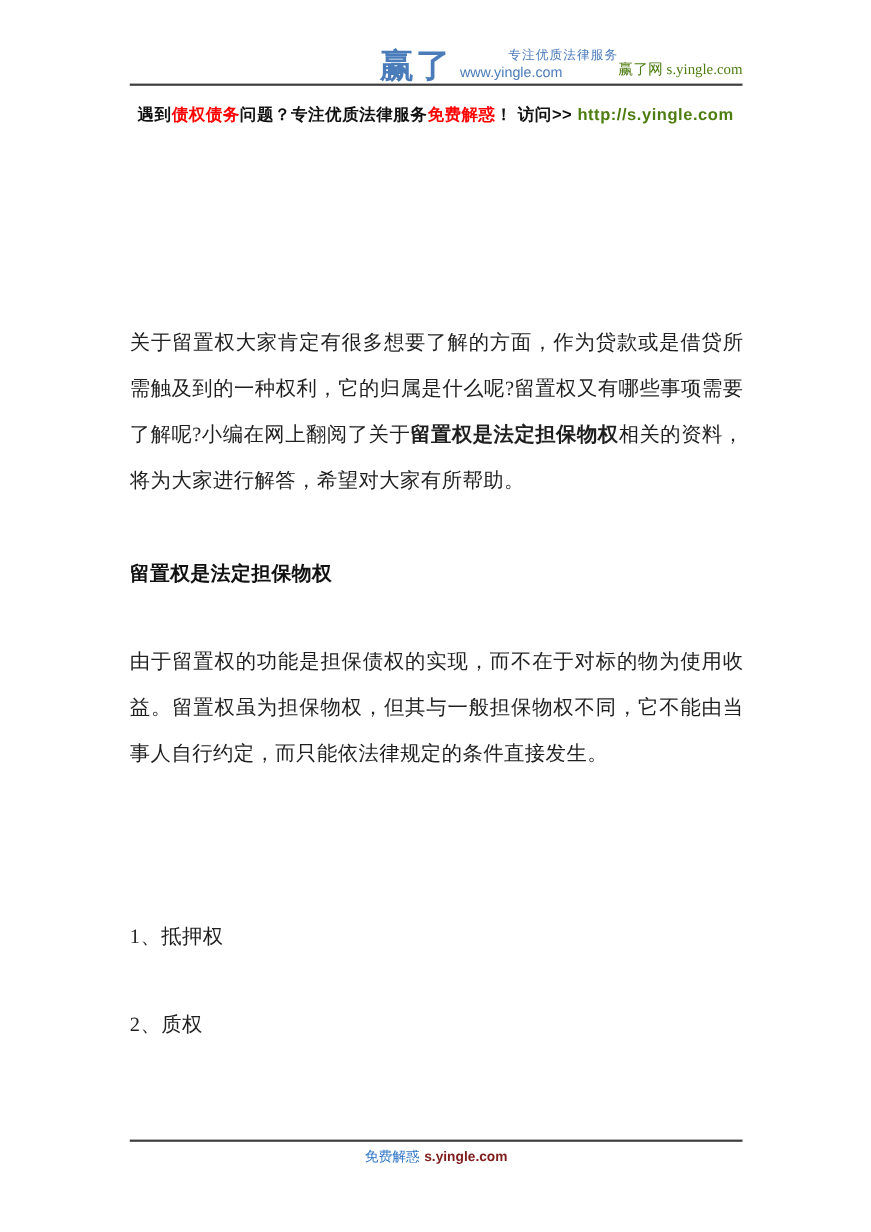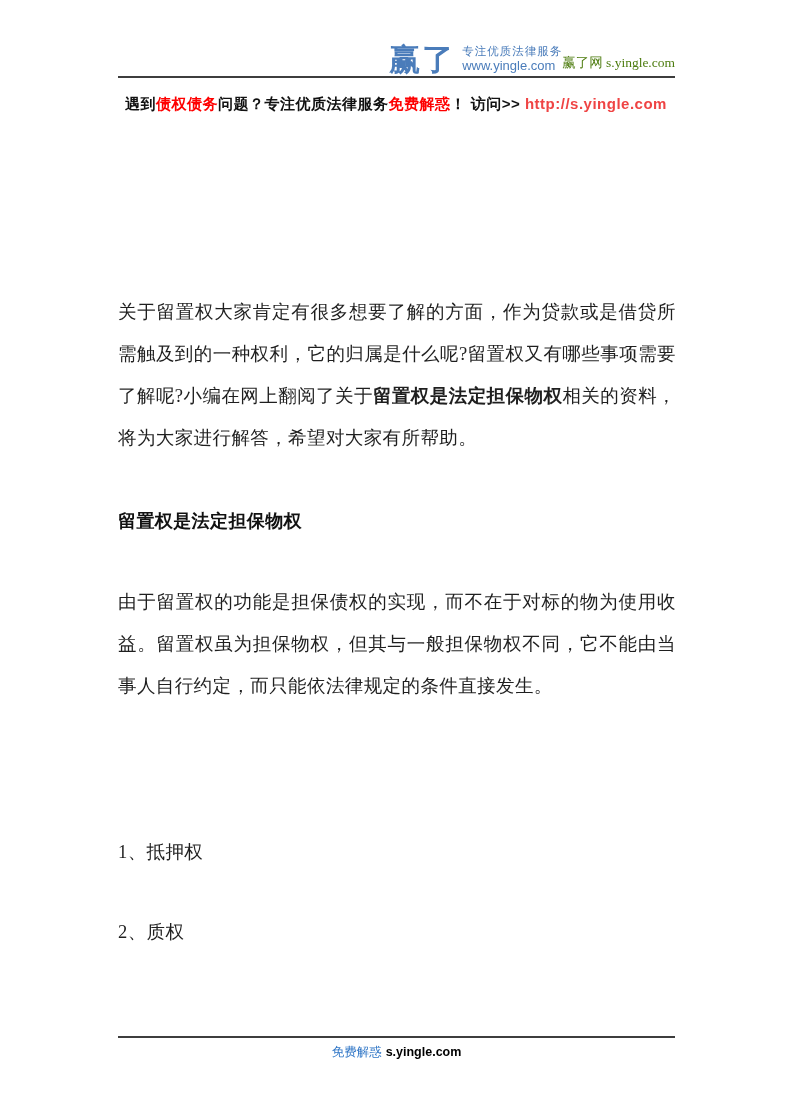--- a/index.html
+++ b/index.html
@@ -38,21 +38,21 @@
     font-weight: bold;
     line-height: 0.95;
     color: #4a7cba;
     letter-spacing: 2px;
   }
   .tagline {
     font-family: "Liberation Sans", "DejaVu Sans", sans-serif;
     color: #4a7cba;
     padding-bottom: 1px;
   }
-  .tagline .t1 { font-size: 11.5px; letter-spacing: 1px; line-height: 14px; }
+  .tagline .t1 { font-size: 11.5px; letter-spacing: 1px; line-height: 14px; margin-left: 44px; }
   .tagline .t2 { font-size: 13px; line-height: 15px; }
   .header-site {
     font-family: "Liberation Serif", "DejaVu Serif", serif;
     font-size: 13.5px;
     color: #4d7c0f;
     padding-bottom: 4px;
   }
 
   
   .banner {
@@ -62,21 +62,21 @@
     top: 95px;
     text-align: center;
     font-family: "Liberation Sans", "DejaVu Sans", sans-serif;
     font-size: 15px;
     font-weight: bold;
     color: #111111;
     letter-spacing: 0.5px;
     white-space: nowrap;
   }
   .banner .red { color: #fe0000; }
-  .banner .link { color: #ef4444; text-decoration: none; }
+  .banner .link { color: #4d7c0f; text-decoration: none; }
 
   
   .doc-title {
     position: absolute;
     left: 0;
     right: 0;
     top: 162px;
     text-align: center;
     font-family: "Liberation Serif", "DejaVu Serif", serif;
     font-size: 28px;
@@ -123,21 +123,21 @@
   }
   .footer-zh {
     font-family: "Liberation Serif", "DejaVu Serif", serif;
     font-size: 12.5px;
     color: #2e75c6;
   }
   .footer-url {
     font-family: "Liberation Sans", "DejaVu Sans", sans-serif;
     font-size: 12.5px;
     font-weight: bold;
-    color: #000000;
+    color: #7f1d1d;
     text-decoration: none;
   }
 </style>
 </head>
 <body>
 
 <div class="page">
 
   <div class="header">
     <div class="logo-wrap">

